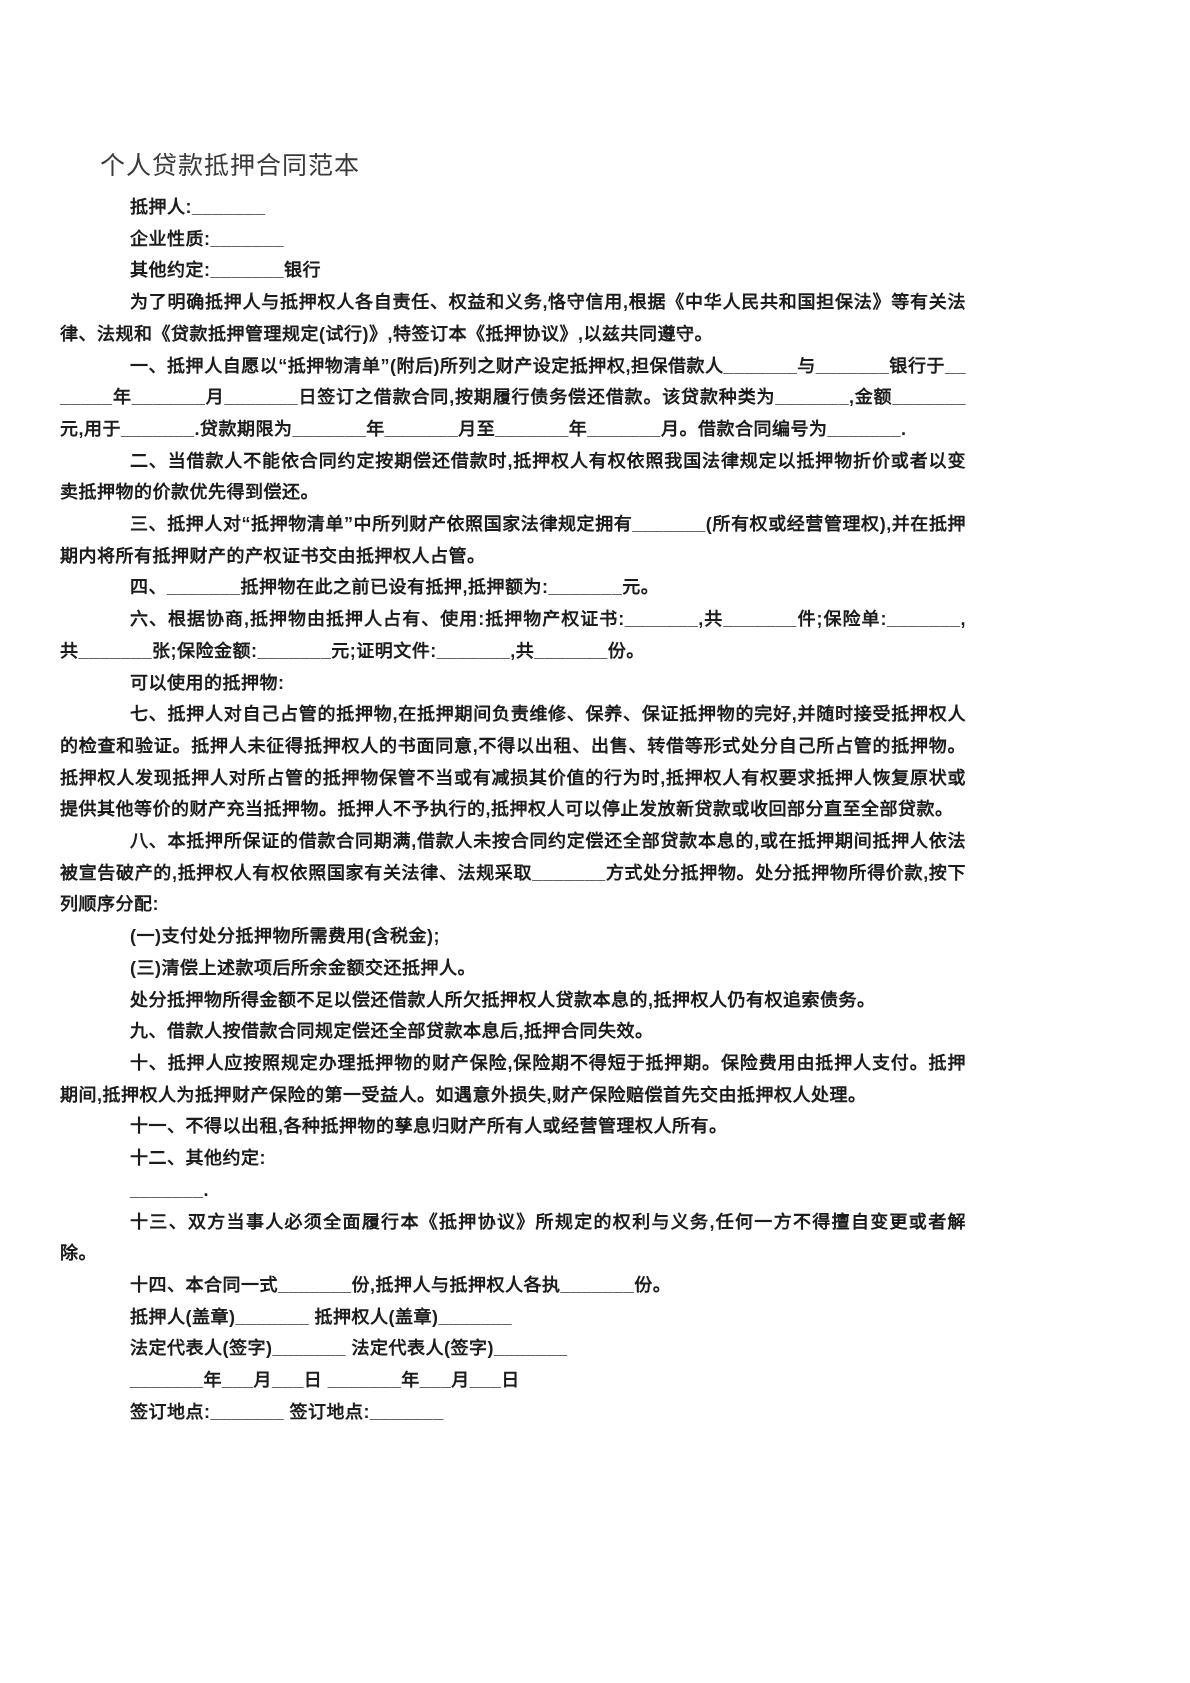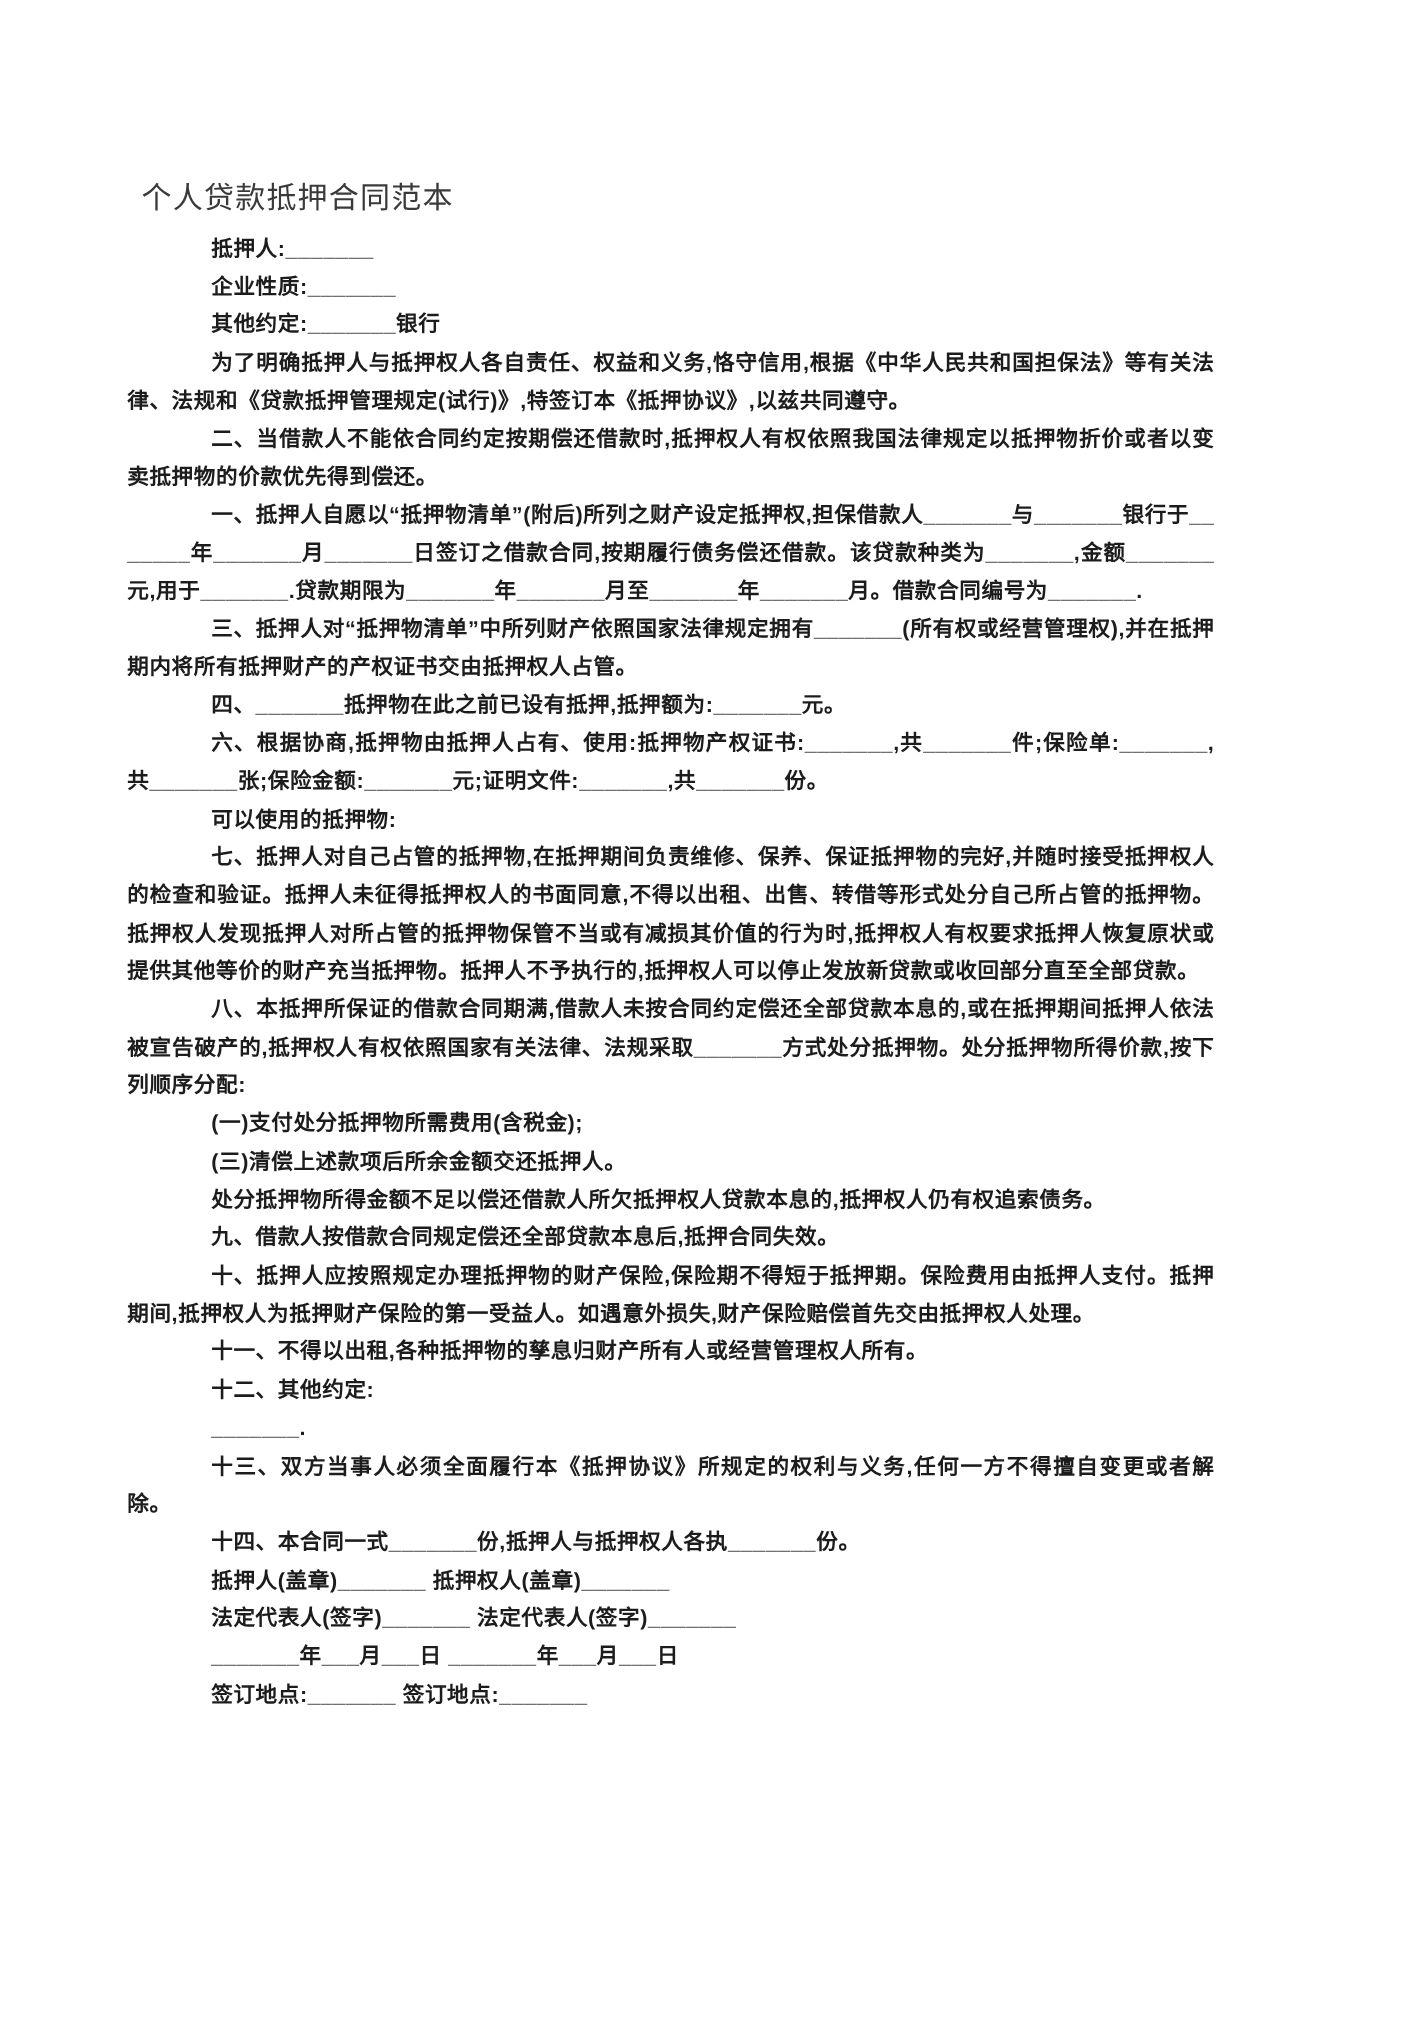--- a/index.html
+++ b/index.html
@@ -14,35 +14,34 @@
   body {
     width: 1190px;
     height: 1683px;
     background: var(--background_color);
     overflow: hidden;
   }
   .page {
     box-sizing: border-box;
     width: 1182px;
     height: 1683px;
-    padding: 146px 142px 0 78px;
+    padding: 146px 142px 0 60px;
     background: var(--background_color);
   }
   .doc-title {
     font-family: "Liberation Serif", "DejaVu Serif", serif;
     font-weight: 400;
     font-size: 25px;
     line-height: 40px;
     letter-spacing: 1px;
     color: var(--title_color);
     margin: 0 0 6px 40px;
   }
   .contract-body {
     width: 906px;
-    margin-left: 28px;
   }
   .para {
     margin: 0;
     font-family: "Liberation Sans", "DejaVu Sans", sans-serif;
     font-weight: 700;
     font-size: 18px;
     line-height: 31.7px;
     letter-spacing: 0.5px;
     color: var(--text_color);
     text-align: justify;
@@ -53,22 +52,22 @@
 </head>
 <body>
 
 <div class="page">
   <h1 class="doc-title">个人贷款抵押合同范本</h1>
   <div class="contract-body">
       <p class="para">抵押人:_______</p>
       <p class="para">企业性质:_______</p>
       <p class="para">其他约定:_______银行</p>
       <p class="para">为了明确抵押人与抵押权人各自责任、权益和义务,恪守信用,根据《中华人民共和国担保法》等有关法律、法规和《贷款抵押管理规定(试行)》,特签订本《抵押协议》,以兹共同遵守。</p>
+      <p class="para">一、抵押人自愿以“抵押物清单”(附后)所列之财产设定抵押权,担保借款人_______与_______银行于_______年_______月_______日签订之借款合同,按期履行债务偿还借款。该贷款种类为_______,金额_______元,用于_______.贷款期限为_______年_______月至_______年_______月。借款合同编号为_______.</p>
       <p class="para">二、当借款人不能依合同约定按期偿还借款时,抵押权人有权依照我国法律规定以抵押物折价或者以变卖抵押物的价款优先得到偿还。</p>
-      <p class="para">一、抵押人自愿以“抵押物清单”(附后)所列之财产设定抵押权,担保借款人_______与_______银行于_______年_______月_______日签订之借款合同,按期履行债务偿还借款。该贷款种类为_______,金额_______元,用于_______.贷款期限为_______年_______月至_______年_______月。借款合同编号为_______.</p>
       <p class="para">三、抵押人对“抵押物清单”中所列财产依照国家法律规定拥有_______(所有权或经营管理权),并在抵押期内将所有抵押财产的产权证书交由抵押权人占管。</p>
       <p class="para">四、_______抵押物在此之前已设有抵押,抵押额为:_______元。</p>
       <p class="para">六、根据协商,抵押物由抵押人占有、使用:抵押物产权证书:_______,共_______件;保险单:_______,共_______张;保险金额:_______元;证明文件:_______,共_______份。</p>
       <p class="para">可以使用的抵押物:</p>
       <p class="para">七、抵押人对自己占管的抵押物,在抵押期间负责维修、保养、保证抵押物的完好,并随时接受抵押权人的检查和验证。抵押人未征得抵押权人的书面同意,不得以出租、出售、转借等形式处分自己所占管的抵押物。抵押权人发现抵押人对所占管的抵押物保管不当或有减损其价值的行为时,抵押权人有权要求抵押人恢复原状或提供其他等价的财产充当抵押物。抵押人不予执行的,抵押权人可以停止发放新贷款或收回部分直至全部贷款。</p>
       <p class="para">八、本抵押所保证的借款合同期满,借款人未按合同约定偿还全部贷款本息的,或在抵押期间抵押人依法被宣告破产的,抵押权人有权依照国家有关法律、法规采取_______方式处分抵押物。处分抵押物所得价款,按下列顺序分配:</p>
       <p class="para">(一)支付处分抵押物所需费用(含税金);</p>
       <p class="para">(三)清偿上述款项后所余金额交还抵押人。</p>
       <p class="para">处分抵押物所得金额不足以偿还借款人所欠抵押权人贷款本息的,抵押权人仍有权追索债务。</p>
       <p class="para">九、借款人按借款合同规定偿还全部贷款本息后,抵押合同失效。</p>

